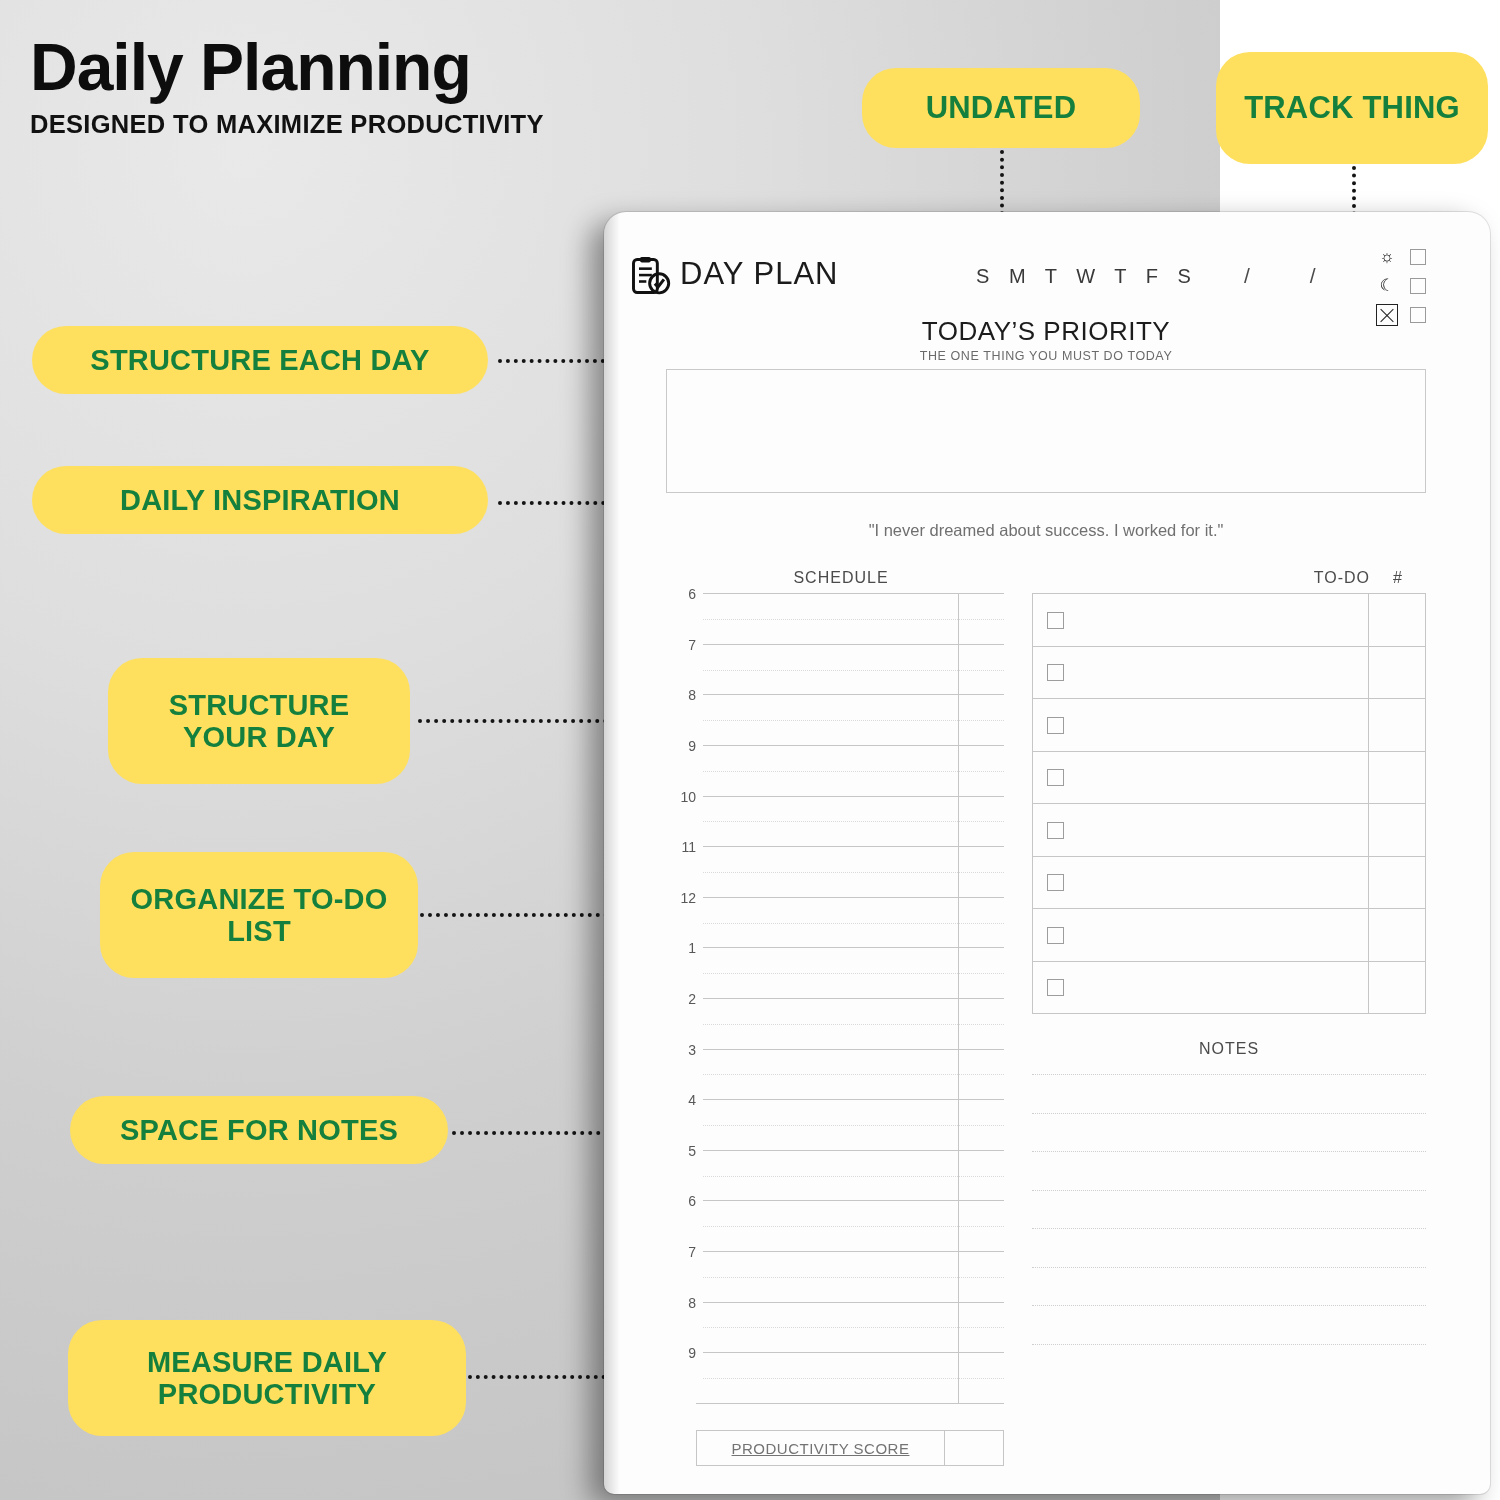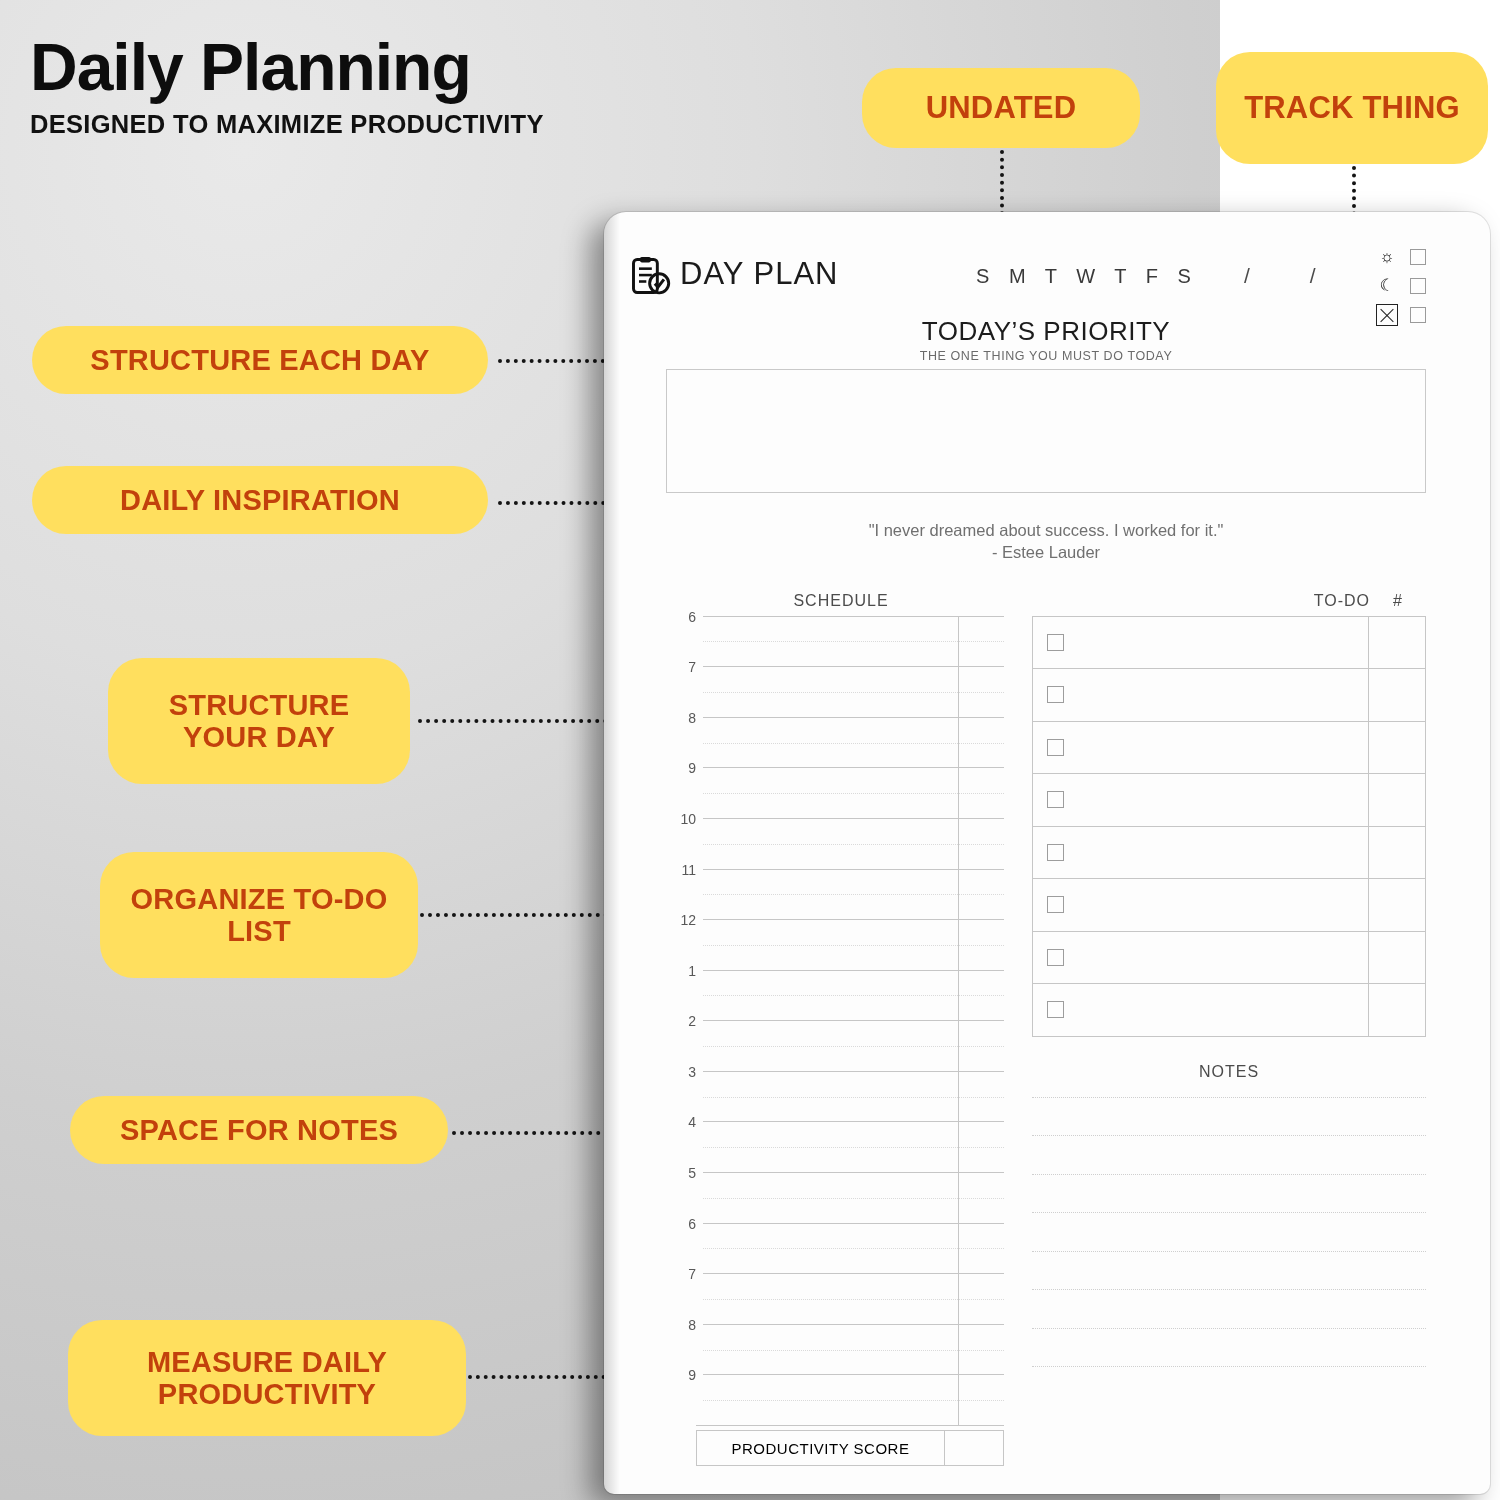--- a/index.html
+++ b/index.html
@@ -39,21 +39,21 @@
     font-size: 25.5px;
     font-weight: bold;
     letter-spacing: 0.3px;
     color: #111;
   }
   
   .pill {
     position: absolute;
     background: #ffdf5e;
     border-radius: 34px;
-    color: #c2410c;
+    color: #15803d;
     font-weight: bold;
     text-align: center;
     display: flex;
     align-items: center;
     justify-content: center;
     line-height: 1.12;
     letter-spacing: 0.2px;
     box-sizing: border-box;
     padding: 6px 18px;
   }
@@ -338,22 +338,23 @@
     display: flex;
     border: 1px solid #c6c6c6;
     height: 36px;
     align-items: center;
     box-sizing: border-box;
   }
   .prod-label {
     flex: 1;
     text-align: center;
     font-size: 15px;
-    color: #000000;
+    color: #737373;
     letter-spacing: 0.5px;
+    text-decoration: underline;
   }
   .prod-box {
     width: 58px;
     height: 100%;
     border-left: 1px solid #c6c6c6;
   }
 </style>
 </head>
 <body>
 
@@ -457,21 +458,20 @@
           </div>
         </div>
       </div>
 
       <div class="priority-title">TODAY’S PRIORITY</div>
       <div class="priority-sub">THE ONE THING YOU MUST DO TODAY</div>
       <div class="priority-box"></div>
 
       <div class="quote">
         <span>"I never dreamed about success. I worked for it."</span>
-        <span class="author">- Estee Lauder</span>
       </div>
 
       <div class="cols-head">
         <div class="ch-schedule">SCHEDULE</div>
         <div class="ch-todo">TO-DO</div>
         <div class="ch-hash">#</div>
       </div>
 
       <div class="cols">
 

